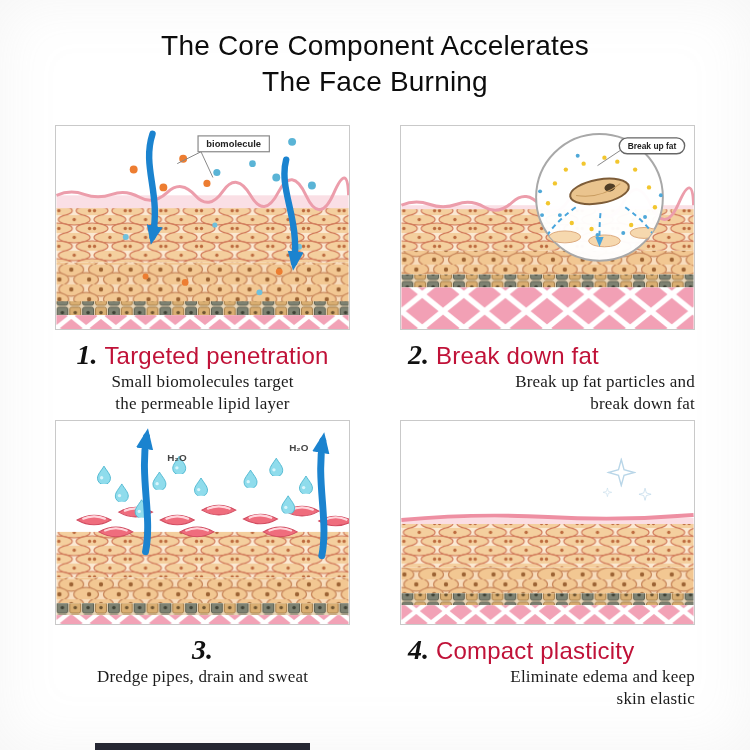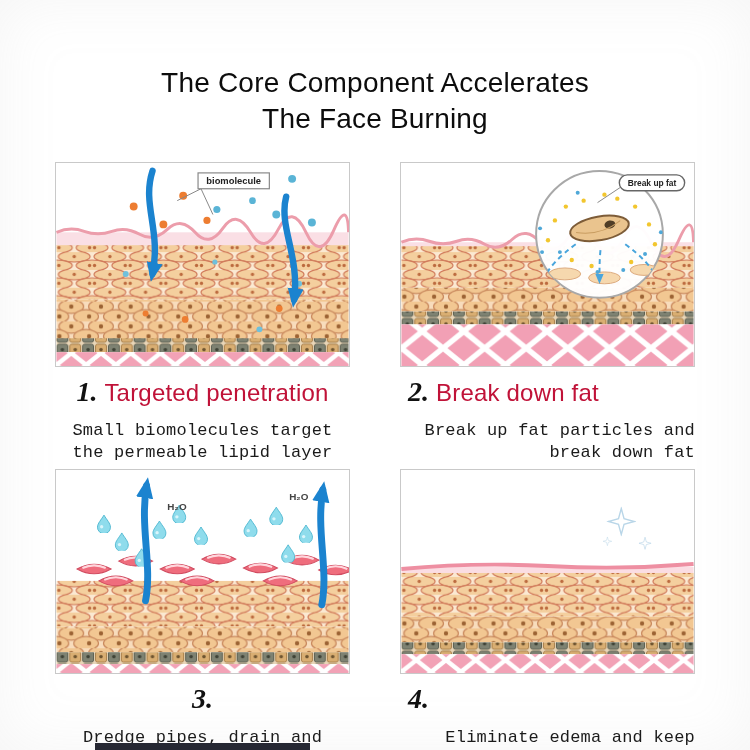--- a/index.html
+++ b/index.html
@@ -1,31 +1,31 @@
 <!DOCTYPE html>
 <html><head>
 <meta charset="utf-8">
 <style>
   html,body{margin:0;padding:0;background:#ffffff;}
   .page{position:relative;width:750px;height:750px;background:#fff;overflow:hidden;
         box-shadow:inset 0 0 60px rgba(170,170,170,.12);
         font-family:"Liberation Sans",sans-serif;}
-  .title{margin:65px 0 24px;text-align:center;font-size:28px;font-weight:500;
+  .title{margin:28px 0 24px;text-align:center;font-size:28px;font-weight:500;
          color:#0c0c0c;line-height:1.3;letter-spacing:.2px;white-space:pre-line;}
   .grid{display:grid;grid-template-columns:295px 295px;column-gap:50px;row-gap:6px;
         justify-content:center;}
   .panel{display:flex;flex-direction:column;}
   .figure{width:295px;height:205px;border:1px solid #c9c9c9;box-sizing:border-box;
           background:#fff;}
   .figure svg{display:block;width:100%;height:100%;}
   .cap-row{display:flex;align-items:baseline;gap:7px;margin-top:9px;justify-content:center;}
   .num{font-family:"Liberation Serif",serif;font-style:italic;font-weight:700;
        font-size:28px;color:#111;}
   .cap{font-size:24px;font-weight:500;color:#c01238;letter-spacing:.2px;}
-  .desc{margin:12px 0 0;font-family:Liberation Mono, monospace;font-size:17px;color:#1b1b1b;
+  .desc{margin:0 0 0;font-family:Liberation Serif, serif;font-size:17px;color:#1b1b1b;
         line-height:1.28;text-align:center;white-space:pre-line;letter-spacing:.2px;}
   .panel.right .cap-row{justify-content:flex-start;padding-left:8px;}
   .panel.right .desc{text-align:right;padding-left:16px;}
   .bottom-strip{position:absolute;left:95px;bottom:0;width:215px;height:7px;background:#262833;}
 </style>
 </head>
 <body>
 
 <svg width="0" height="0" style="position:absolute" aria-hidden="true">
   <defs>
@@ -260,20 +260,21 @@
           <path d="M0,100 Q74,93 148,97 T295,95" fill="none" stroke="#ee8fa2" stroke-width="4"></path>
           <g>
             <use href="#sparkle" x="207" y="37" width="30" height="30"></use>
             <use href="#sparkle" x="239" y="67" width="14" height="14"></use>
             <use href="#sparkle" x="203" y="67" width="10" height="10"></use>
           </g>
         </svg>
       </div>
       <div class="cap-row">
         <span class="num">4.</span>
+        <span class="cap">Compact plasticity</span>
       </div>
       <p class="desc">Eliminate edema and keep
 skin elastic</p>
     </section>
 
   </div>
 
   <div class="bottom-strip"></div>
 </div>
 

